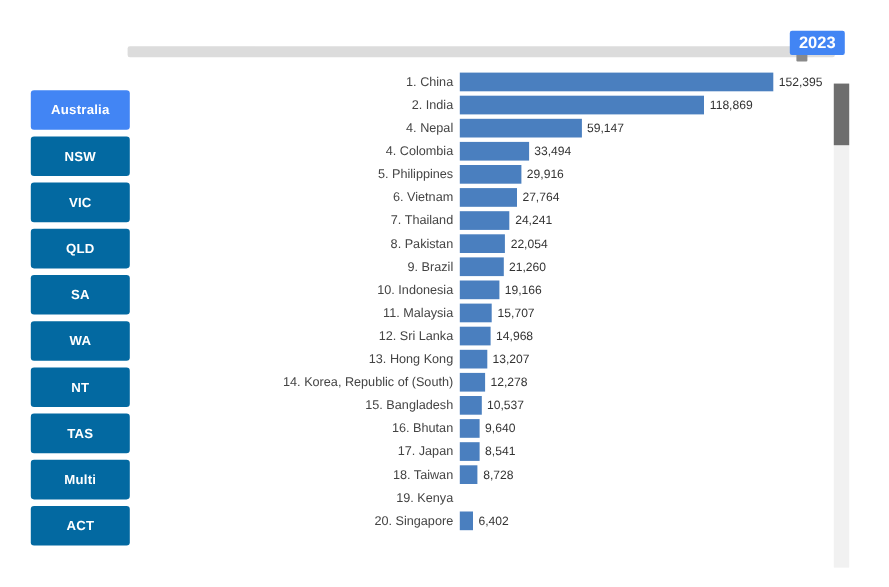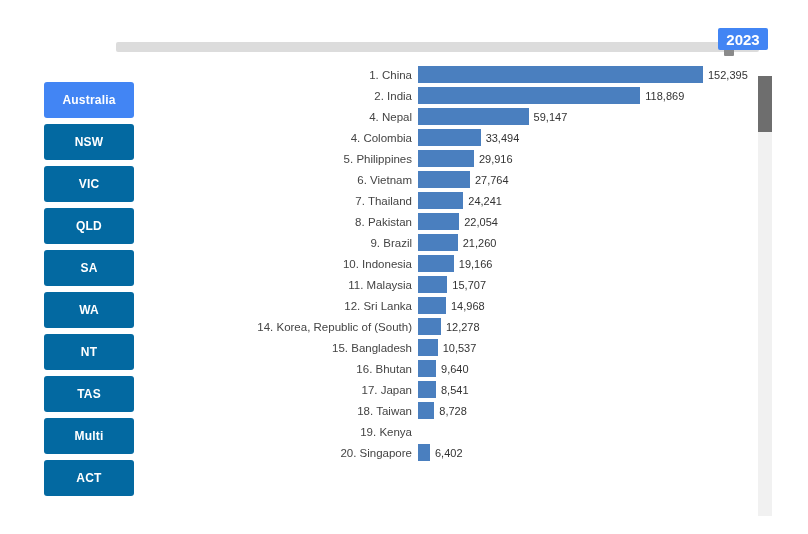--- a/index.html
+++ b/index.html
@@ -56,21 +56,21 @@
     justify-content: center;
     border-radius: 2px;
     padding: 0 6px;
     box-sizing: border-box;
     margin-top: 12px;
   }
 
   
   #region-list {
     position: absolute;
-    left: 44px;
+    left: 28px;
     top: 82px;
     width: 98px;
   }
   .region-item {
     width: 90px;
     height: 36px;
     margin-bottom: 6px;
     display: flex;
     align-items: center;
     justify-content: center;
@@ -244,20 +244,27 @@
       </div>
     </div>
     <div class="bar-row">
       <div class="bar-label">12. Sri Lanka</div>
       <div class="bar-wrap">
         <div class="bar" style="width: 27.9923px; background: rgb(74, 127, 191);"></div>
         <div class="bar-value">14,968</div>
       </div>
     </div>
     <div class="bar-row">
+      <div class="bar-label">13. Hong Kong</div>
+      <div class="bar-wrap">
+        <div class="bar" style="width: 24.6989px; background: rgb(74, 127, 191);"></div>
+        <div class="bar-value">13,207</div>
+      </div>
+    </div>
+    <div class="bar-row">
       <div class="bar-label">14. Korea, Republic of (South)</div>
       <div class="bar-wrap">
         <div class="bar" style="width: 22.9616px; background: rgb(74, 127, 191);"></div>
         <div class="bar-value">12,278</div>
       </div>
     </div>
     <div class="bar-row">
       <div class="bar-label">15. Bangladesh</div>
       <div class="bar-wrap">
         <div class="bar" style="width: 19.7057px; background: rgb(74, 127, 191);"></div>

